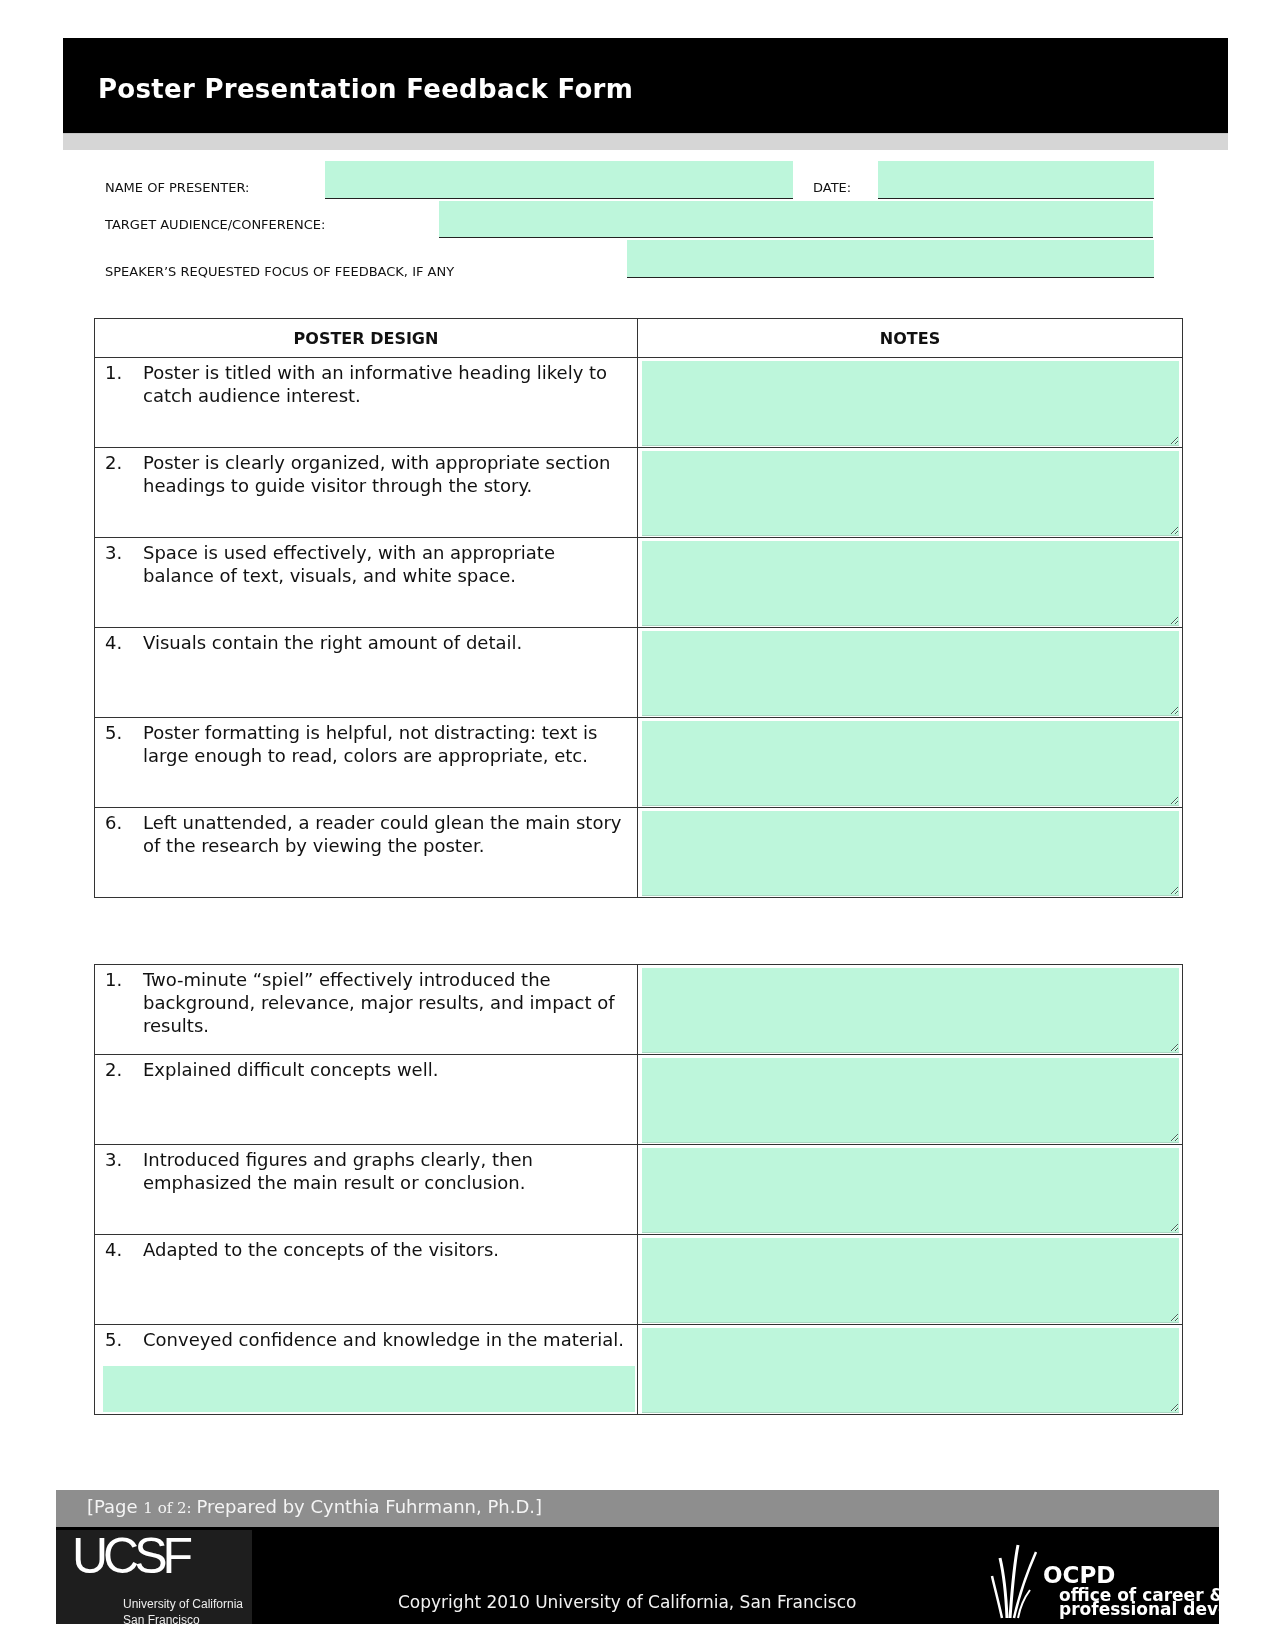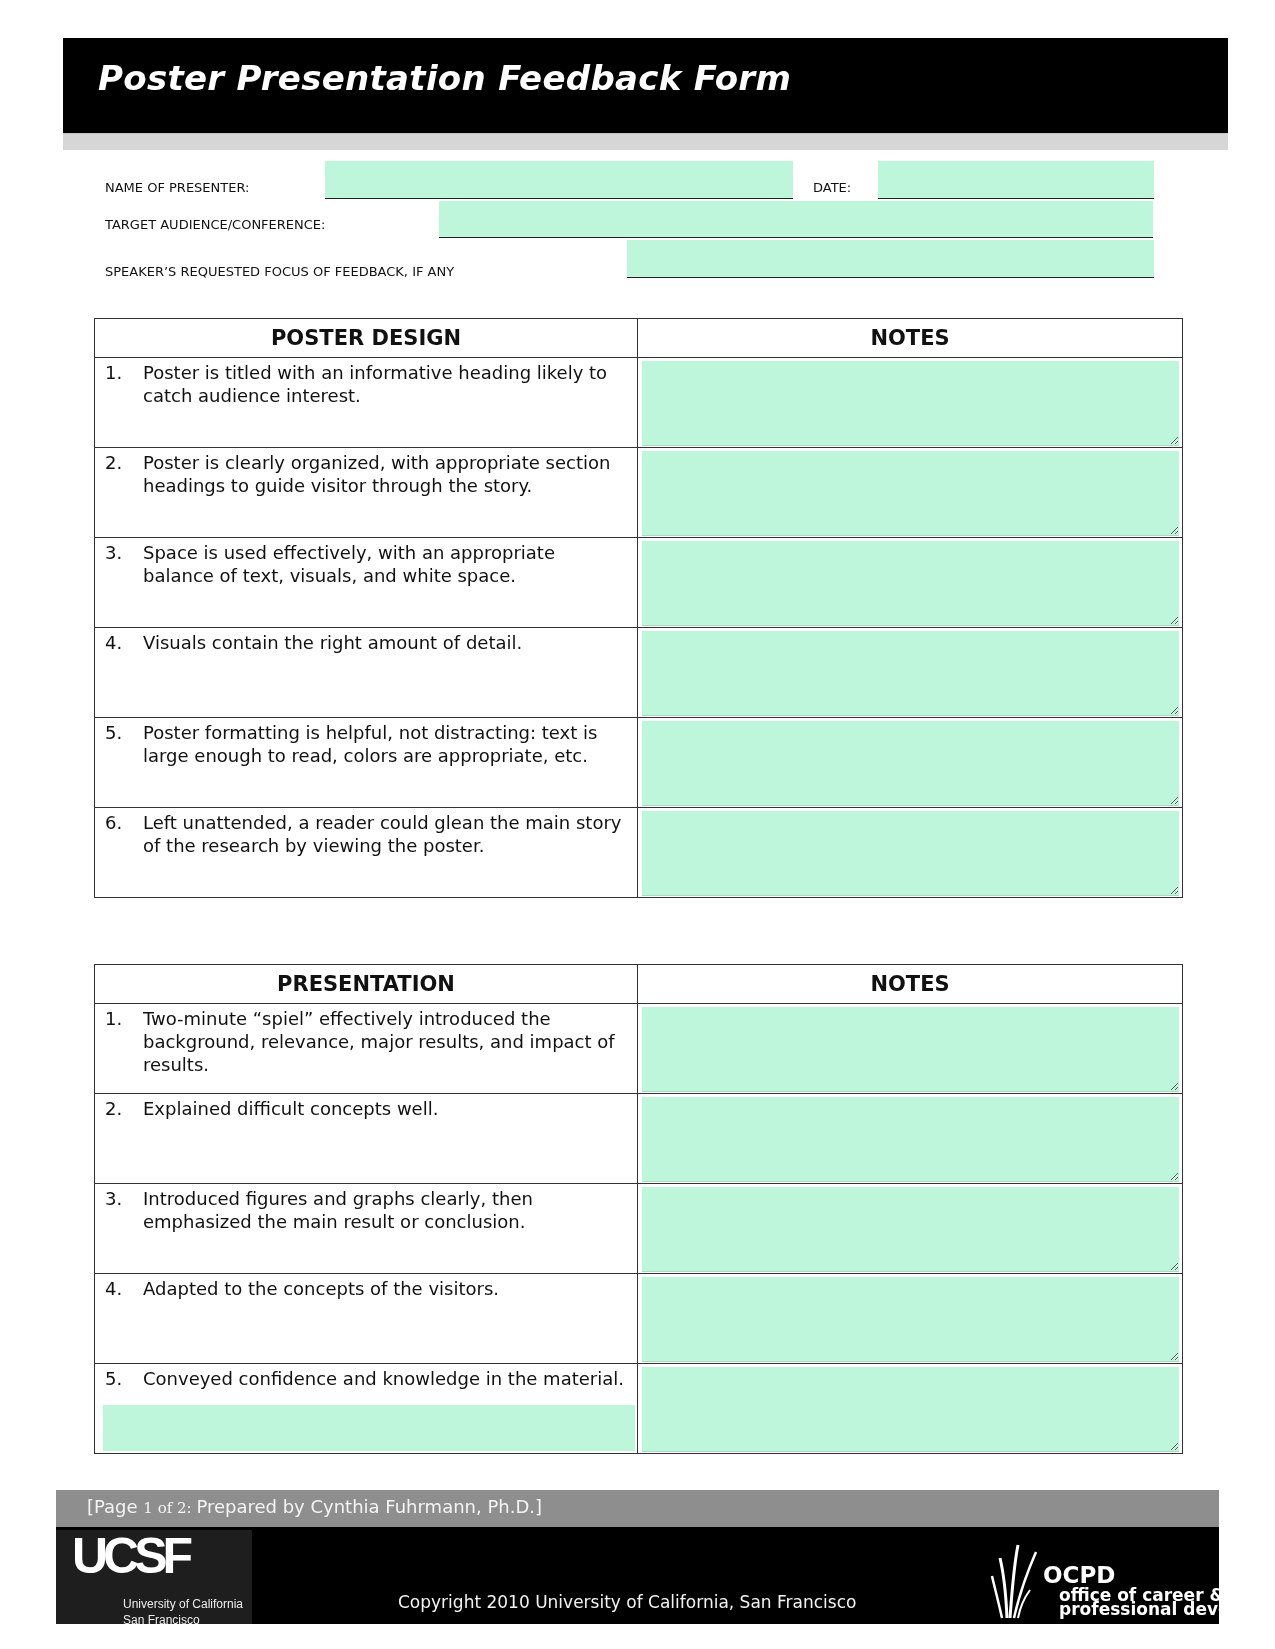--- a/index.html
+++ b/index.html
@@ -1,41 +1,41 @@
 <!DOCTYPE html>
 <html><head>
 <meta charset="utf-8">
 <style>
   html, body { margin:0; padding:0; background:#ffffff; }
   body { width:1275px; height:1649px; position:relative; overflow:hidden;
          font-family:"DejaVu Sans", "Liberation Sans", sans-serif; color:#111; }
   .abs { position:absolute; }
   .header-band { left:63px; top:38px; width:1165px; height:95px; background:#000; }
-  .header-title { left:98px; top:58px; font-size:34px; font-weight:bold; font-style:italic; color:#fff; letter-spacing:0.3px; white-space:nowrap; }
+  .header-title { left:98px; top:74px; font-size:26px; font-weight:bold; color:#fff; letter-spacing:0.3px; white-space:nowrap; }
   .header-strip { left:63px; top:133px; width:1165px; height:16px; background:#d6d6d6;
                   border-top:1px solid #c4c4c4; }
   .label { font-size:13px; color:#111; white-space:nowrap; }
   .field { background:#bdf6db; border:none; border-bottom:1.5px solid #222; box-sizing:border-box; }
   table.form-table { position:absolute; left:94px; width:1088px; border-collapse:collapse;
                      table-layout:fixed; border:1.5px solid #333; }
   table.form-table th, table.form-table td { border:1.5px solid #333; padding:0; vertical-align:top; }
-  table.form-table th { height:38px; font-size:21px; font-weight:bold; text-align:center; vertical-align:middle; }
+  table.form-table th { height:38px; font-size:16px; font-weight:bold; text-align:center; vertical-align:middle; }
   .item-cell { position:relative; height:89px; font-size:18px; line-height:23px; }
   .item-num { position:absolute; left:10px; top:3px; }
   .item-text { position:absolute; left:48px; right:10px; top:3px; }
   .note-cell { padding:3px 3px 1px 4px !important; }
   .note-field { display:block; width:100%; height:85px; background:#bdf6db; border:none;
                 border-bottom:1px solid #aad8c2; box-sizing:border-box; }
   .extra-field { position:absolute; left:8px; right:2px; bottom:2px; height:46px; background:#bdf6db; }
   .footer-gray { left:56px; top:1490px; width:1163px; height:37px; background:#8e8e8e; }
   .footer-text { left:87px; top:1496px; font-size:18px; color:#f4f4f4; white-space:nowrap; }
   .footer-text .small { font-family:"DejaVu Serif", serif; font-size:15px; }
   .footer-black { left:56px; top:1527px; width:1163px; height:97px; background:#000; }
   .ucsf-box { left:56px; top:1530px; width:196px; height:94px; background:#1e1e1e; }
-  .ucsf-logo { left:72px; top:1531px; font-family:"Liberation Sans", sans-serif; font-weight:bold; color:#fff;
+  .ucsf-logo { left:72px; top:1531px; font-family:"Liberation Sans", sans-serif; font-weight:normal; color:#fff;
                font-size:50px; letter-spacing:-5px; line-height:50px; }
   .ucsf-sub { left:123px; top:1588px; font-family:"Liberation Sans", sans-serif; font-size:12px; color:#eee; line-height:16px;margin-top:8px; }
   .copyright { left:398px; top:1592px; font-size:17px; color:#f2f2f2; white-space:nowrap; }
   .ocpd-icon { left:990px; top:1540px; }
   .ocpd-title { left:1043px; top:1563px; font-weight:bold; color:#fff; font-size:23px; line-height:24px; }
   .ocpd-sub { left:1043px; top:1588px; font-weight:bold; color:#fff; font-size:17px; line-height:14px; white-space:nowrap;margin-left:16px; }
 </style>
 </head>
 <body>
 
@@ -120,24 +120,20 @@
   </tr>
 </tbody>
   </table>
 
 <table class="form-table" style="top:964px;">
   <colgroup>
       <col style="width:543px">
       <col style="width:545px">
     </colgroup>
   <tbody>
-      <tr>
-    <th>PRESENTATION</th>
-    <th>NOTES</th>
-  </tr>
   <tr>
     <td class="item-cell">
           <span class="item-num">1.</span>
           <span class="item-text">Two-minute “spiel” effectively introduced the background, relevance, major results, and impact of results.</span>
         </td>
     <td class="note-cell">
           <textarea class="note-field" style=""></textarea>
         </td>
   </tr>
   <tr>

